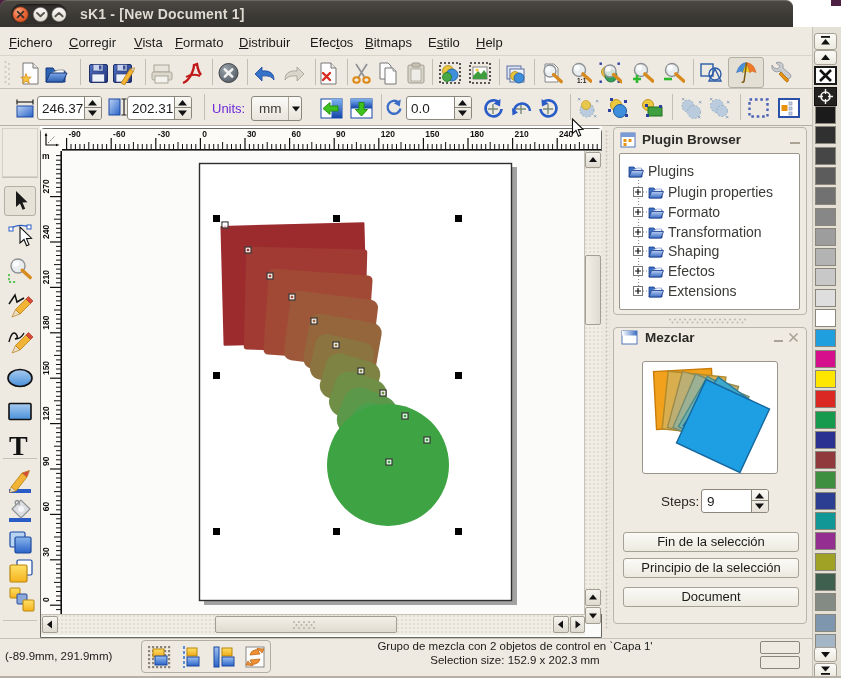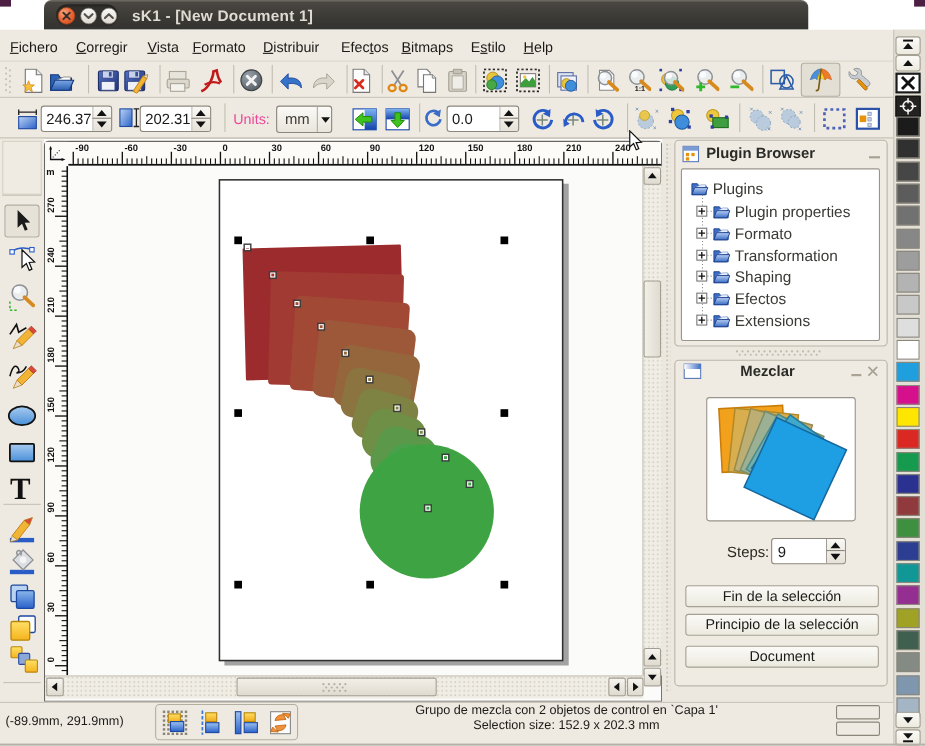--- a/index.html
+++ b/index.html
@@ -4,21 +4,21 @@
 *{margin:0;padding:0;box-sizing:border-box;}
 html,body{width:841px;height:678px;overflow:hidden;background:#fff;}
 body{font-family:"Liberation Sans",sans-serif;position:relative;}
 .abs{position:absolute;}
 svg{display:block;}
 </style></head><body>
 
 <div class="abs" style="left:0;top:0;width:10px;height:6px;background:#4d1f42;"></div>
 <div class="abs" style="right:0;top:0;width:10px;height:6px;background:#4d1f42;"></div>
 
-<div class="abs" style="left:0;top:0;width:695px;height:27px;background:linear-gradient(#4b4843,#3b3934 60%,#353330);border-radius:7px 7px 0 0;border-top:1px solid #6a675f;margin-left:40px;">
+<div class="abs" style="left:0;top:0;width:793px;height:27px;background:linear-gradient(#4b4843,#3b3934 60%,#353330);border-radius:7px 7px 0 0;border-top:1px solid #6a675f;">
  <div class="abs" style="left:11px;top:3px;width:56px;height:20px;background:#32302c;border-radius:11px;box-shadow:inset 0 1px 2px rgba(0,0,0,.5);"></div>
  <svg class="abs" style="left:11px;top:3px;" width="60" height="21" viewBox="0 0 60 21">
   <defs>
    <radialGradient id="closeg" cx="35%" cy="30%" r="75%">
      <stop offset="0" stop-color="#f7a57e"></stop>
           <stop offset="0.5" stop-color="#ee6e41"></stop>
           <stop offset="1" stop-color="#d4511f"></stop>
    </radialGradient>
    <linearGradient id="lightbtn" x1="0" y1="0" x2="0" y2="1">
      <stop offset="0" stop-color="#fbfaf8"></stop>
@@ -273,21 +273,21 @@
     </defs>
   </svg>
 <div class="abs" style="left:127px;top:96px;width:65px;height:24px;background:#fff;border:1px solid #8c877d;border-radius:3px;"></div>
 <div class="abs" style="left:132px;top:101px;font-size:13.5px;color:#1a1a1a;">202.31</div>
 <div class="abs" style="left:174px;top:97px;width:17px;height:22px;background:linear-gradient(#faf8f4,#e6e2d8);border-left:1px solid #8c877d;border-radius:0 2px 2px 0;"></div>
 <div class="abs" style="left:174px;top:107px;width:17px;height:1px;background:#8c877d;"></div>
 <svg class="abs" style="left:174px;top:97px" width="17" height="22" viewBox="0 0 17 22">
     <path d="M8.5 3 L13 8.5 L4 8.5 Z" fill="#111"></path>
     <path d="M8.5 19 L13 13.5 L4 13.5 Z" fill="#111"></path>
   </svg>
-<div class="abs" style="left:212px;top:101px;font-size:13px;color:#ec4899;">Units:</div>
+<div class="abs" style="left:212px;top:101px;font-size:13px;color:#6d28d9;">Units:</div>
 <div class="abs" style="left:251px;top:96px;width:51px;height:25px;background:linear-gradient(#fbfaf7,#e9e5dc);border:1px solid #8c877d;border-radius:3px;"></div>
 <div class="abs" style="left:259px;top:101px;font-size:13.5px;color:#403b35;">mm</div>
 <div class="abs" style="left:288px;top:97px;width:1px;height:23px;background:#b1ac9f;"></div>
 <svg class="abs" style="left:290px;top:96px" width="12" height="25" viewBox="0 0 12 25">
     <path d="M6 15.5 L10 10.5 L2 10.5 Z" fill="#111"></path>
   </svg>
 <svg class="abs" style="left:320px;top:98px" width="23" height="21" viewBox="0 0 23 21">
     <rect x="1" y="1" width="21" height="19" fill="#fff" stroke="#1444a8" stroke-width="1"></rect>
     <rect x="11.5" y="1" width="10.5" height="19" fill="url(#gg1)"></rect>
     <path d="M3 10.5 L10 4.5 L10 8 L18 8 L18 13 L10 13 L10 16.5 Z" fill="#3fc220" stroke="#1e8a08" stroke-width="0.9"></path>
@@ -1037,21 +1037,21 @@
 <svg class="abs" style="left:621px;top:330px" width="17" height="16" viewBox="0 0 17 16">
     <rect x="1" y="1" width="15" height="13" fill="#fff" stroke="#5577bb"></rect>
     <rect x="1" y="1" width="15" height="4.5" fill="url(#mzt)"></rect>
     <defs>
       <linearGradient id="mzt" x1="0" y1="0" x2="1" y2="0">
         <stop offset="0" stop-color="#ffffff"></stop>
         <stop offset="1" stop-color="#3b6ec4"></stop>
       </linearGradient>
     </defs>
   </svg>
-<div class="abs" style="left:645px;top:330px;font-size:13.5px;font-weight:bold;color:#2a2a26;margin-left:28px;">Mezclar</div>
+<div class="abs" style="left:645px;top:330px;font-size:13.5px;font-weight:bold;color:#2a2a26;">Mezclar</div>
 <div class="abs" style="left:774px;top:340px;width:9px;height:2px;background:#a9a295;"></div>
 <svg class="abs" style="left:788px;top:332px" width="11" height="11" viewBox="0 0 11 11">
     <path d="M1.5 1.5 L9.5 9.5 M9.5 1.5 L1.5 9.5" stroke="#a9a295" stroke-width="1.6"></path>
   </svg>
 <div class="abs" style="left:642px;top:361px;width:136px;height:113px;background:#fff;border:1px solid #9a958a;border-radius:3px;"></div>
 <svg class="abs" style="left:642px;top:361px" width="136" height="113" viewBox="0 0 136 113">
     <rect x="13.0" y="9.0" width="58" height="58" fill="#f2a11c" stroke="#c97c08" stroke-width="1.4" transform="rotate(-3 42 38)"></rect>
     <rect x="23.0" y="13.0" width="58" height="58" fill="#d9ae4e" stroke="#b08a2a" stroke-width="1.4" transform="rotate(6 52 42)"></rect>
     <rect x="32.0" y="17.0" width="58" height="58" fill="#bdaf74" stroke="#998a4a" stroke-width="1.4" transform="rotate(15 61 46)"></rect>
     <rect x="40.0" y="22.0" width="58" height="58" fill="#9cb194" stroke="#7a8e6e" stroke-width="1.4" transform="rotate(23 69 51)"></rect>

